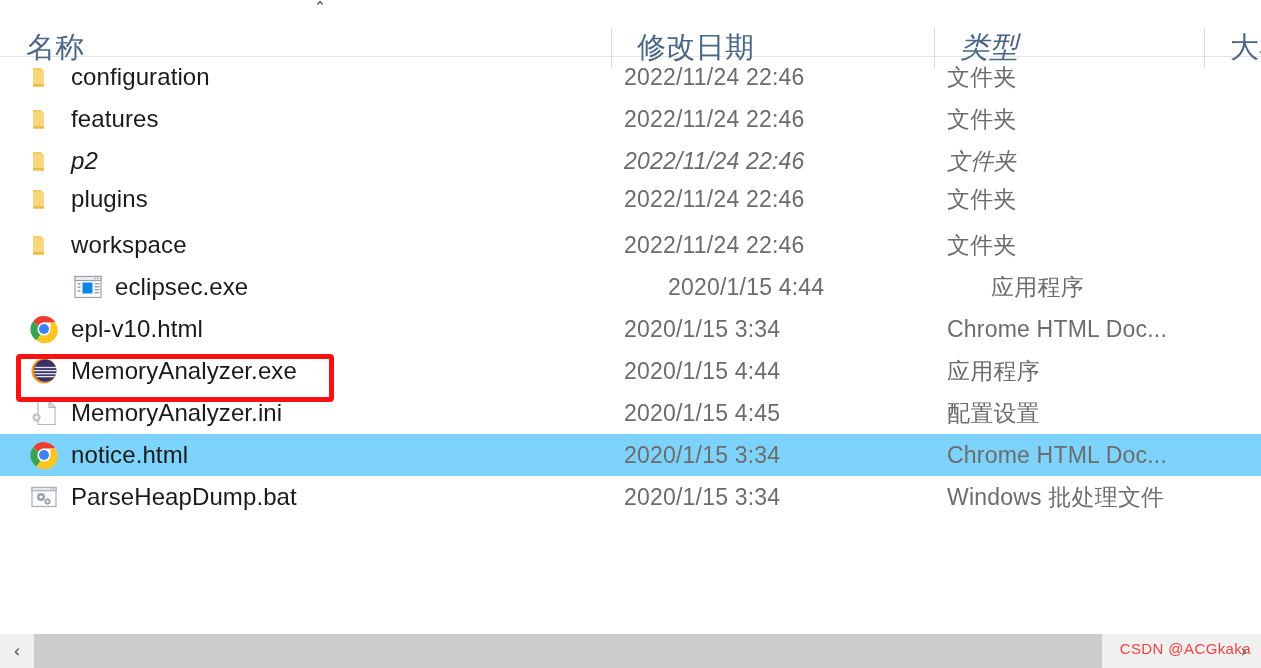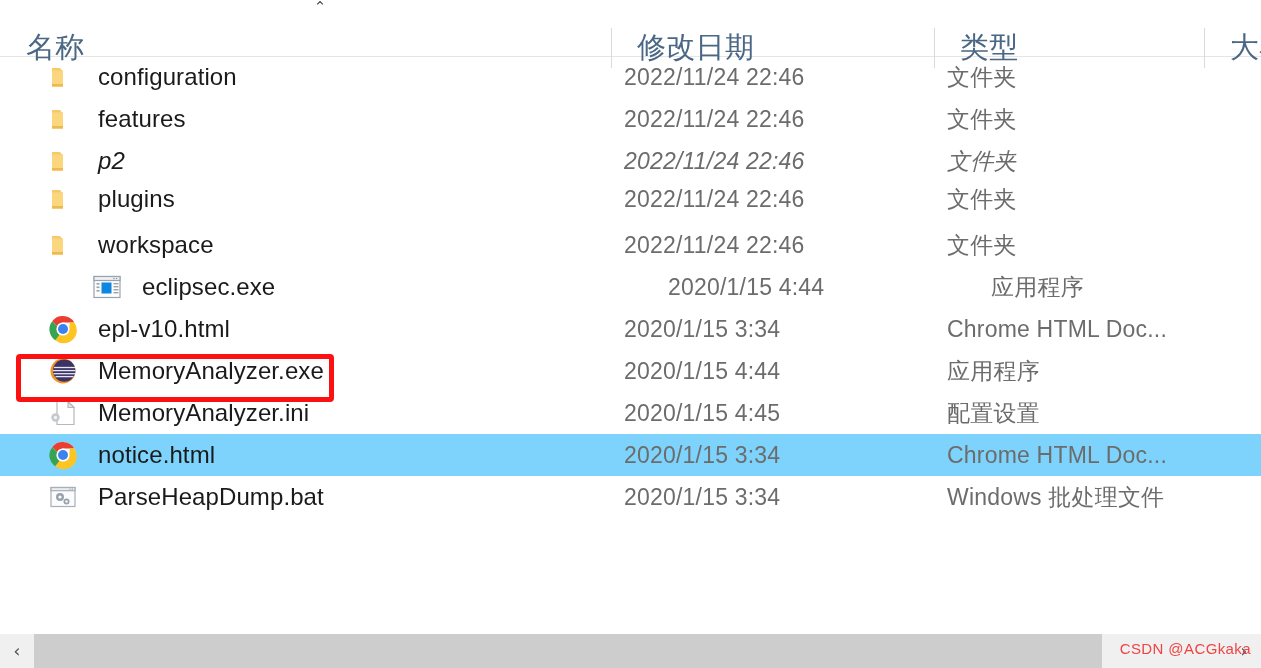--- a/index.html
+++ b/index.html
@@ -62,21 +62,21 @@
     content: "";
     position: absolute;
     left: 0;
     top: 8px;
     bottom: 8px;
     width: 1px;
     background: #d9d9d9;
   }
   #hcol-name  { left: 0px;    width: 611px; }
   #hcol-date  { left: 611px;  width: 323px; }
-  #hcol-type  { left: 934px;  width: 270px; }
+  #hcol-type  { left: 934px;  width: 270px; font-style: italic; }
   #hcol-size  { left: 1204px; width: 57px;  }
 
   
   .rows {
     position: absolute;
     left: 0;
     top: 56px;
     width: 1261px;
     height: 561px;
   }
@@ -91,21 +91,21 @@
 
   .cell {
     position: absolute;
     top: 0;
     height: 42px;
     display: flex;
     align-items: center;
     white-space: nowrap;
     overflow: hidden;
   }
-  .cell-name { left: 0px;    width: 611px; padding-left: 48px; box-sizing: border-box; gap: 8px; }
+  .cell-name { left: 0px;    width: 611px; padding-left: 29px; box-sizing: border-box; }
   .cell-date { left: 611px;  width: 323px; padding-left: 13px; box-sizing: border-box; }
   .cell-type { left: 934px;  width: 270px; padding-left: 13px; box-sizing: border-box; }
   .cell-size { left: 1204px; width: 57px;  padding-left: 10px; box-sizing: border-box; }
 
   .name-text {
     font-size: 24px;
     color: #1a1a1a;
     font-family: "Liberation Sans", "DejaVu Sans", sans-serif;
     margin-left: 12px;
     letter-spacing: 0.1px;

